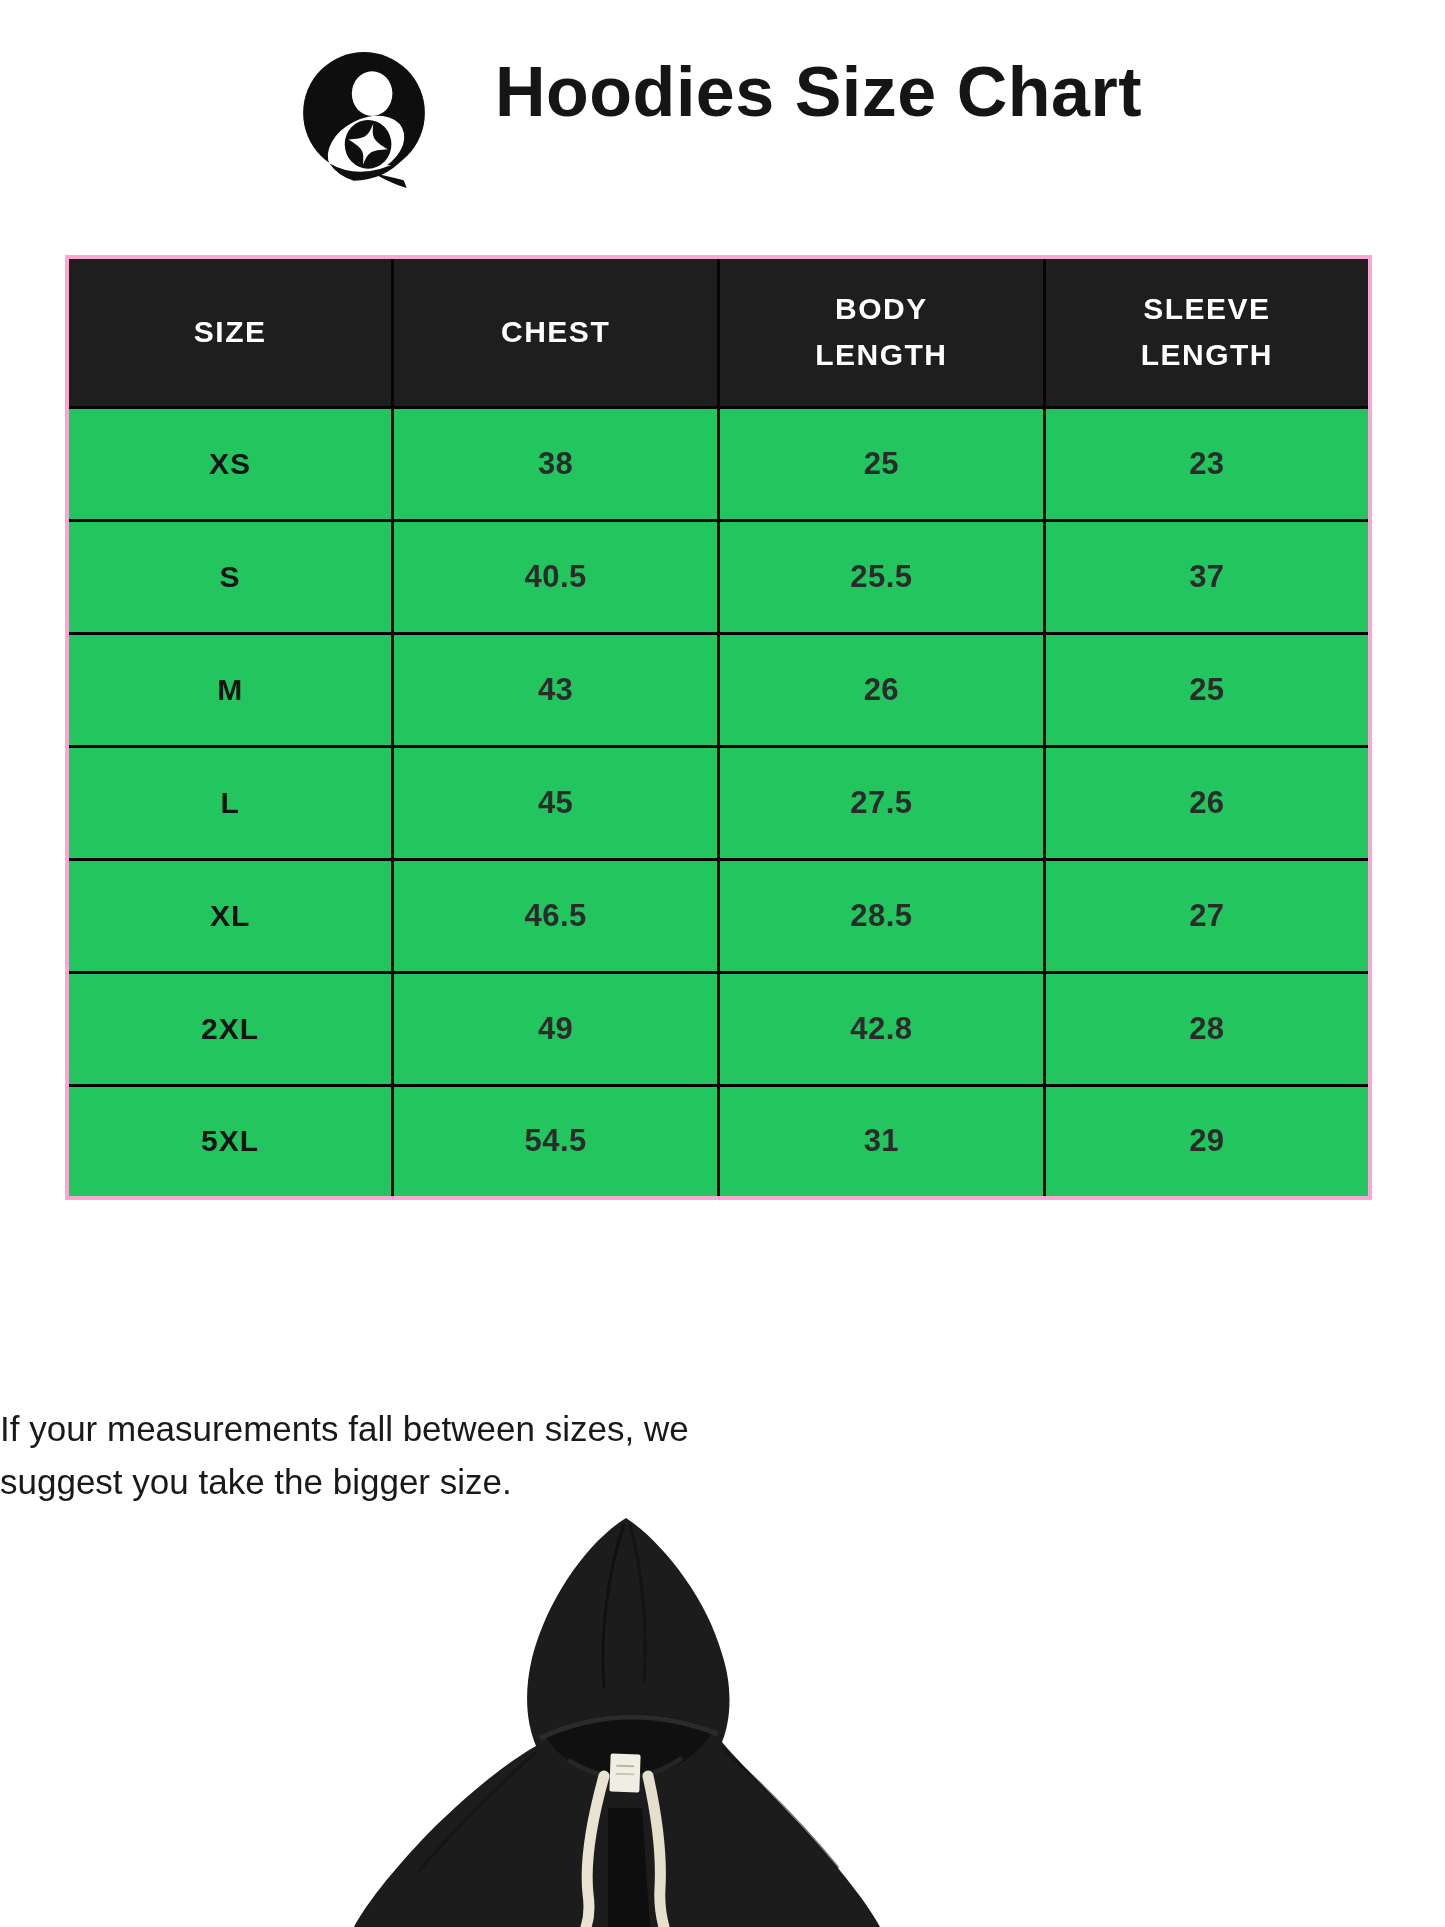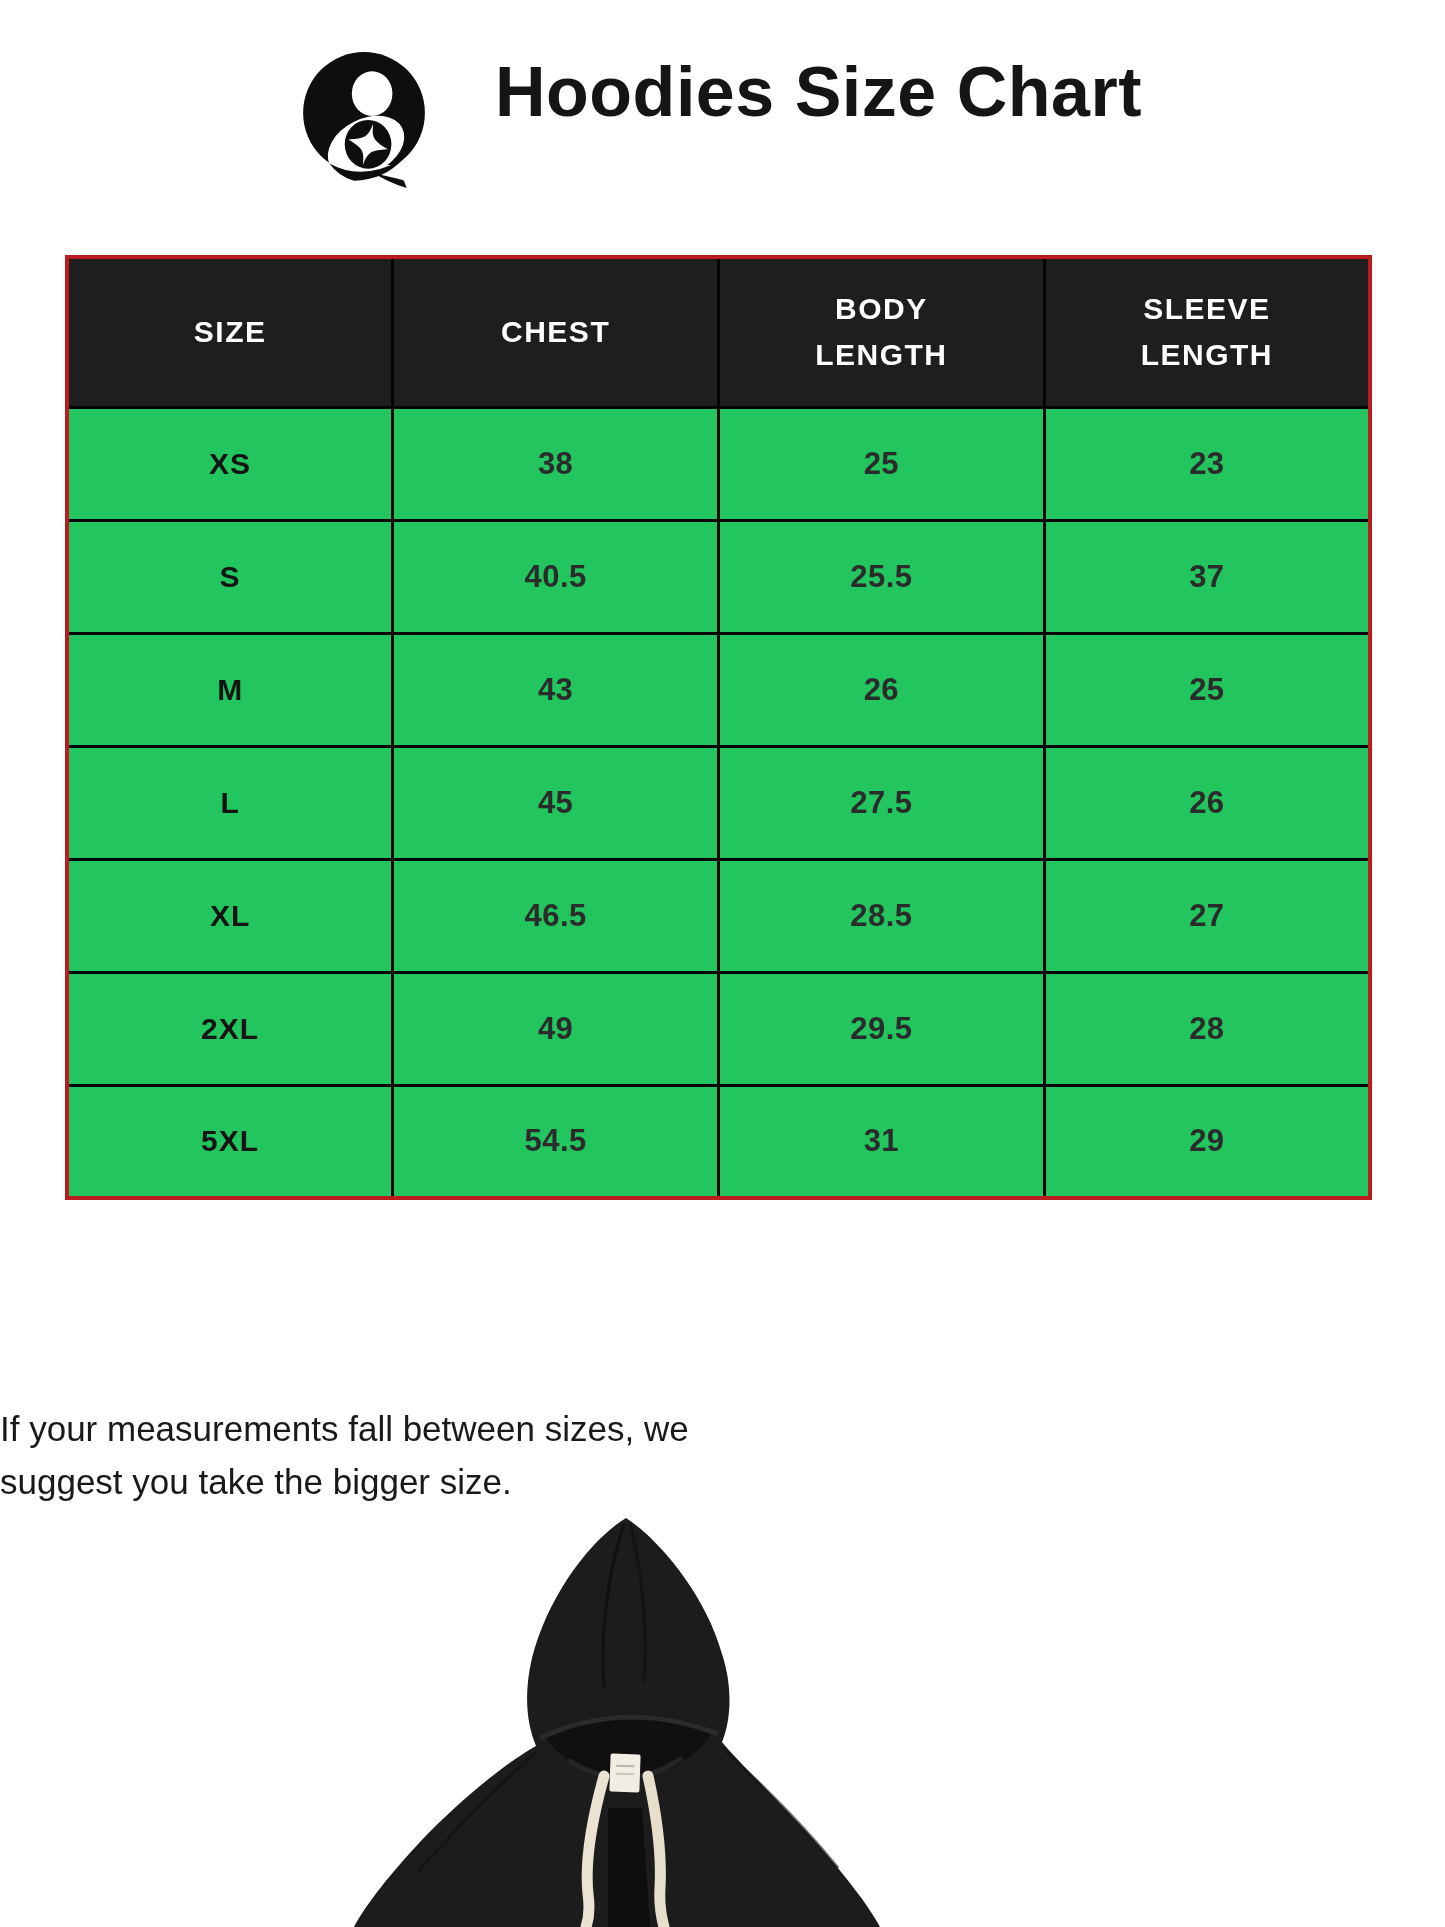--- a/index.html
+++ b/index.html
@@ -20,21 +20,21 @@
   .brand-logo { width:122px; height:138px; flex:0 0 auto; }
   .page-title {
     font-size:70px; font-weight:800; color:#151515;
     letter-spacing:0.5px; white-space:nowrap;
   }
 
   
   .size-table {
     position:absolute; top:255px; left:65px; width:1307px;
     border-collapse:collapse; table-layout:fixed;
-    border:4px solid #b91c1c;
+    border:4px solid #f9a8d4;
   }
   .size-table th, .size-table td {
     border:3px solid #050505;
     text-align:center; vertical-align:middle;
   }
   .size-table th {
     height:150px;
     background:#1e1e1e; color:#ffffff;
     font-size:30px; font-weight:700; letter-spacing:1.5px;
     line-height:1.55;
@@ -129,21 +129,21 @@
     </tr>
     <tr>
       <td class="size-cell">XL</td>
       <td class="num-cell">46.5</td>
       <td class="num-cell">28.5</td>
       <td class="num-cell">27</td>
     </tr>
     <tr>
       <td class="size-cell">2XL</td>
       <td class="num-cell">49</td>
-      <td class="num-cell">29.5</td>
+      <td class="num-cell">42.8</td>
       <td class="num-cell">28</td>
     </tr>
     <tr>
       <td class="size-cell">5XL</td>
       <td class="num-cell">54.5</td>
       <td class="num-cell">31</td>
       <td class="num-cell">29</td>
     </tr>
   </tbody>
 </table>

